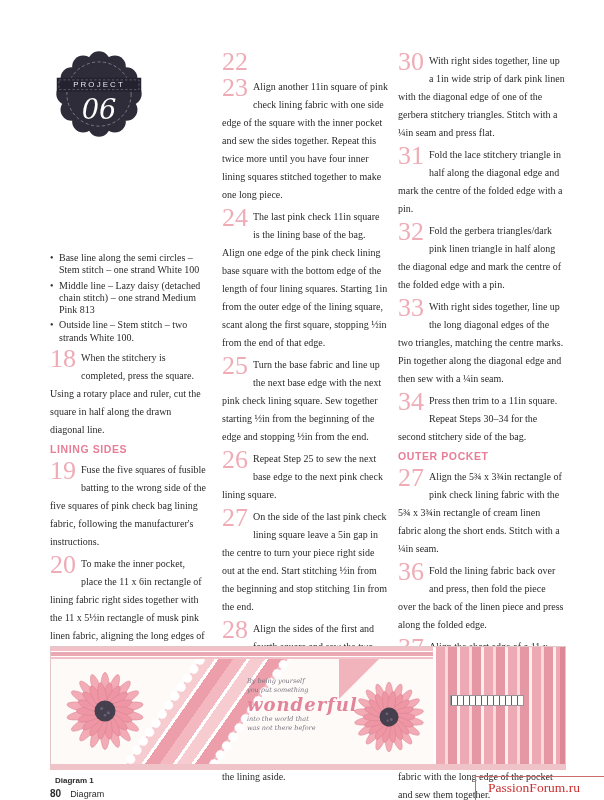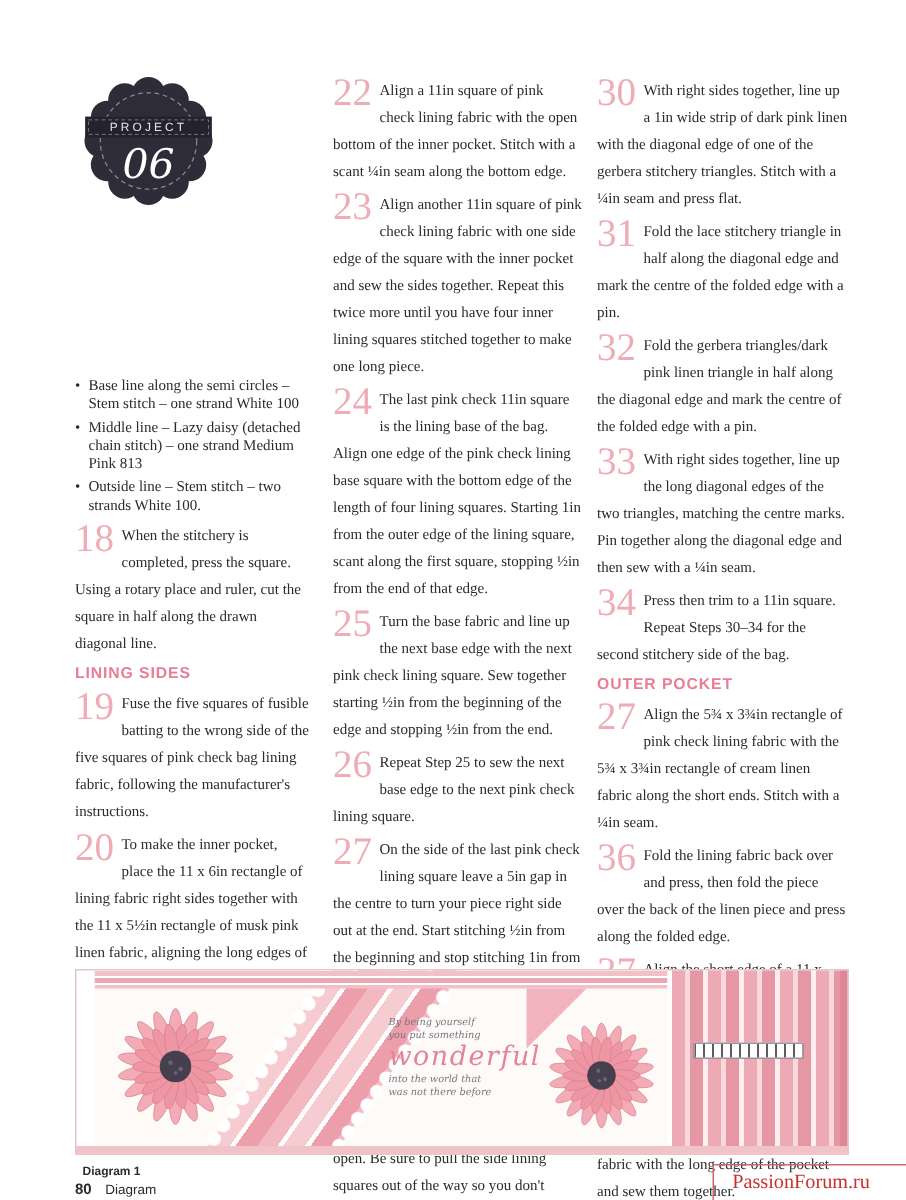--- a/index.html
+++ b/index.html
@@ -32,21 +32,21 @@
   
   .badge { position:absolute; left:55px; top:50px; width:88px; height:88px; }
   .badge svg { width:100%; height:100%; }
   .badge-word { fill:#e6e4ee; font-family:"Liberation Sans", sans-serif; font-size:9px; letter-spacing:2.4px; text-anchor:middle; }
   .badge-num  { fill:#ffffff; font-family:"DejaVu Serif", serif; font-size:31px; font-style:italic; text-anchor:middle; }
 
   
   .diagram {
     position:absolute; left:50px; top:646px; width:516px; height:124px;
     display:flex; gap:3px; background:#ffffff;
-    border:1px solid #e3c6ca; border-bottom:6px solid #f0c3c9;padding-left:12px;
+    border:1px solid #e3c6ca; border-bottom:6px solid #f0c3c9;
   }
   .diag-left { width:382px; position:relative; background:#fdfaf8; overflow:hidden; }
   .diag-topstrips {
     position:absolute; left:0; right:0; top:0; height:12px;
     background:repeating-linear-gradient(180deg,
       #f2c0c7 0 3.5px, #ffffff 3.5px 5px, #e9a8b2 5px 8.5px, #ffffff 8.5px 10px, #f2c0c7 10px 12px);
   }
   .diag-band {
     position:absolute; left:120px; top:-45px; width:72px; height:220px;
     transform:rotate(35deg);
@@ -71,21 +71,21 @@
     position:absolute; left:288px; top:12px; width:0; height:0;
     border-left:40px solid #f1b4bd; border-bottom:40px solid transparent;
   }
   .quote { position:absolute; left:196px; top:30px; width:110px; }
   .quote-small {
     font-family:"DejaVu Serif", serif; font-style:italic;
     font-size:6.5px; line-height:8.5px; color:#7a7580;
   }
   .quote-word {
     font-family:"DejaVu Serif", serif; font-style:italic;
-    font-size:18px; line-height:21px; color:#e2859a; letter-spacing:1px;
+    font-size:18px; line-height:21px; color:#e2859a; letter-spacing:1px;font-weight:bold;
   }
   .diag-right {
     flex:1; position:relative;
     background:repeating-linear-gradient(90deg,
       #edaab5 0 9px, #fad9dd 9px 12px, #e697a4 12px 21px, #fdeff0 21px 24px);
     border-right:5px solid #de8896;
   }
   .ruler {
     position:absolute; left:14px; top:48px; width:74px; height:11px;
     background-color:#fdfdfb; border:1px solid #9b939a;
@@ -152,21 +152,21 @@
     <div class="step">
       <span class="step-num">20</span><span class="step-text">To make the inner pocket, place the 11 x 6in rectangle of lining fabric right sides together with the 11 x 5½in rectangle of musk pink linen fabric, aligning the long edges of one side. Sew the two pieces together.</span>
     </div>
     <div class="step">
       <span class="step-num">21</span><span class="step-text">Fold the lining back and press. Then fold the lining over the back of the linen piece and press the edge.</span>
     </div>
   </div>
 
   <div class="col col-middle">
     <div class="step">
-      <span class="step-num">22</span><span class="step-text">Align a 11in square of pink check lining fabric with the open bottom of the inner pocket. Stitch with a scant ¼in seam along the bottom edge.</span>
+      <span class="step-num">22</span>
     </div>
     <div class="step">
       <span class="step-num">23</span><span class="step-text">Align another 11in square of pink check lining fabric with one side edge of the square with the inner pocket and sew the sides together. Repeat this twice more until you have four inner lining squares stitched together to make one long piece.</span>
     </div>
     <div class="step">
       <span class="step-num">24</span><span class="step-text">The last pink check 11in square is the lining base of the bag. Align one edge of the pink check lining base square with the bottom edge of the length of four lining squares. Starting 1in from the outer edge of the lining square, scant along the first square, stopping ½in from the end of that edge.</span>
     </div>
     <div class="step">
       <span class="step-num">25</span><span class="step-text">Turn the base fabric and line up the next base edge with the next pink check lining square. Sew together starting ½in from the beginning of the edge and stopping ½in from the end.</span>
     </div>

